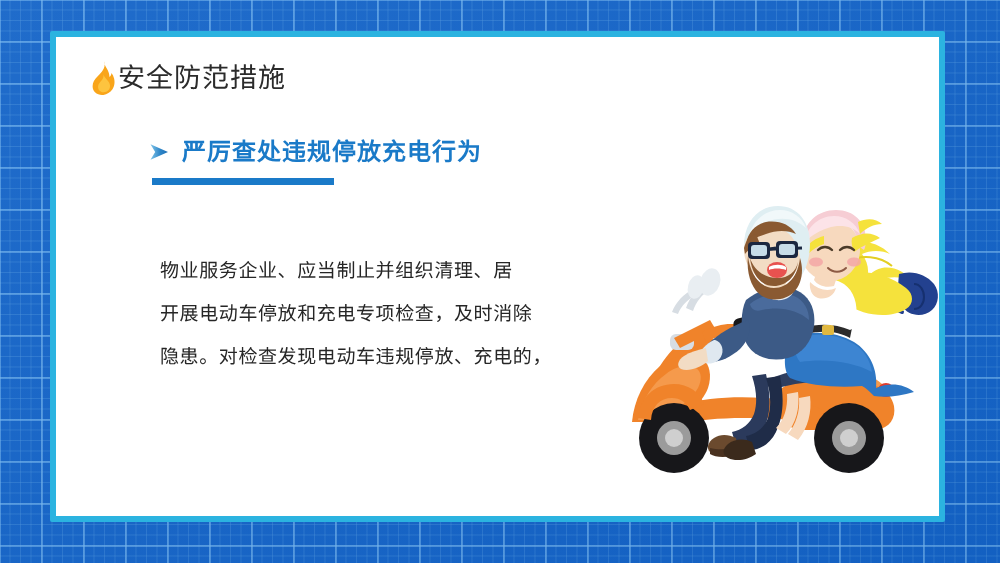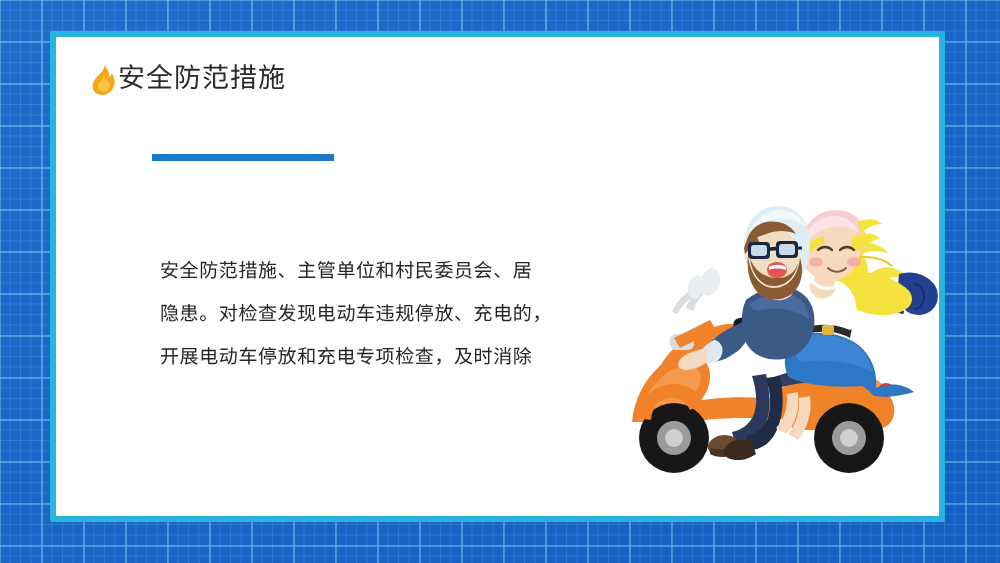--- a/index.html
+++ b/index.html
@@ -156,27 +156,42 @@
       <span>
         <svg class="flame-icon" viewBox="0 0 30 34" xmlns="http://www.w3.org/2000/svg">
           <path d="M16.4 0.5c0.9 4.4-0.4 7.4-2.6 10.2-2.4 3.1-5.9 5.7-7.9 9.4-2 3.8-1.7 8.3 1.1 11.1 2.2 2.2 5.4 3.1 8.4 2.7 3.6-0.4 6.9-2.4 8.9-5.3 2.2-3.2 2.7-7.4 1.8-11.2-0.5-2-1.4-3.8-2.6-5.4-0.2 1.6-0.8 3.1-2 4-0.2-3.2-1.1-6-2.7-8.4C17.5 5.5 16 3 16.4 0.5z" fill="#f9a51a"></path>
           <path d="M15.3 13.3c0.7 2.5-0.3 4.3-1.6 6-1.4 1.8-3.2 3.4-3.6 5.6-0.4 2.4 0.8 4.8 3 5.8 2.3 1.1 5.2 0.6 7-1.1 1.8-1.7 2.4-4.4 1.6-6.7-0.7-2.1-2.2-3.6-3.6-5.2-1.1-1.2-2.2-2.6-2.8-4.4z" fill="#fdc43f"></path>
         </svg>
       </span>
       <div class="page-title">安全防范措施</div>
     </div>
 
     <div class="section">
+      <div class="section-head">
+        <span>
+          <svg class="arrow-icon" viewBox="0 0 22 20" xmlns="http://www.w3.org/2000/svg">
+            <defs>
+              <linearGradient id="arrGrad" x1="0" y1="0" x2="1" y2="0">
+                <stop offset="0%" stop-color="#7fc4e8"></stop>
+                <stop offset="55%" stop-color="#2e86c8"></stop>
+                <stop offset="100%" stop-color="#1f6fb5"></stop>
+              </linearGradient>
+            </defs>
+            <path d="M1.5 2.2 L19 10 L1.5 17.8 L6.2 10 Z" fill="url(#arrGrad)"></path>
+          </svg>
+        </span>
+        <div class="section-title">严厉查处违规停放充电行为</div>
+      </div>
       <div class="underline-bar"></div>
     </div>
 
     <div class="body-text">
-      <div class="body-line">安全防范措施、主管单位和村民委员会、居</div>
+      <div class="body-line">物业服务企业、应当制止并组织清理、居</div>
+      <div class="body-line">开展电动车停放和充电专项检查，及时消除</div>
       <div class="body-line">隐患。对检查发现电动车违规停放、充电的，</div>
-      <div class="body-line">开展电动车停放和充电专项检查，及时消除</div>
     </div>
 
     <div class="illustration">
       <svg viewBox="0 0 330 300" xmlns="http://www.w3.org/2000/svg">
 
         <path d="M252 93 C268 85 285 82 298 90 C292 80 280 74 268 76 C258 78 252 85 252 93 Z" fill="#f5e23c"></path>
         <path d="M285 82 C298 78 312 82 320 92 C326 100 325 112 318 118 C309 126 294 124 288 114 C283 105 284 92 285 82 Z" fill="#23418f"></path>
         <path d="M300 92 C306 92 310 98 310 105 C310 112 306 117 300 117" fill="none" stroke="#16306f" stroke-width="2"></path>
         <path d="M230 100 C252 92 272 96 290 106" fill="none" stroke="#23418f" stroke-width="5" stroke-linecap="round"></path>
         <path d="M226 112 C250 108 272 112 288 120" fill="none" stroke="#23418f" stroke-width="4" stroke-linecap="round"></path>

